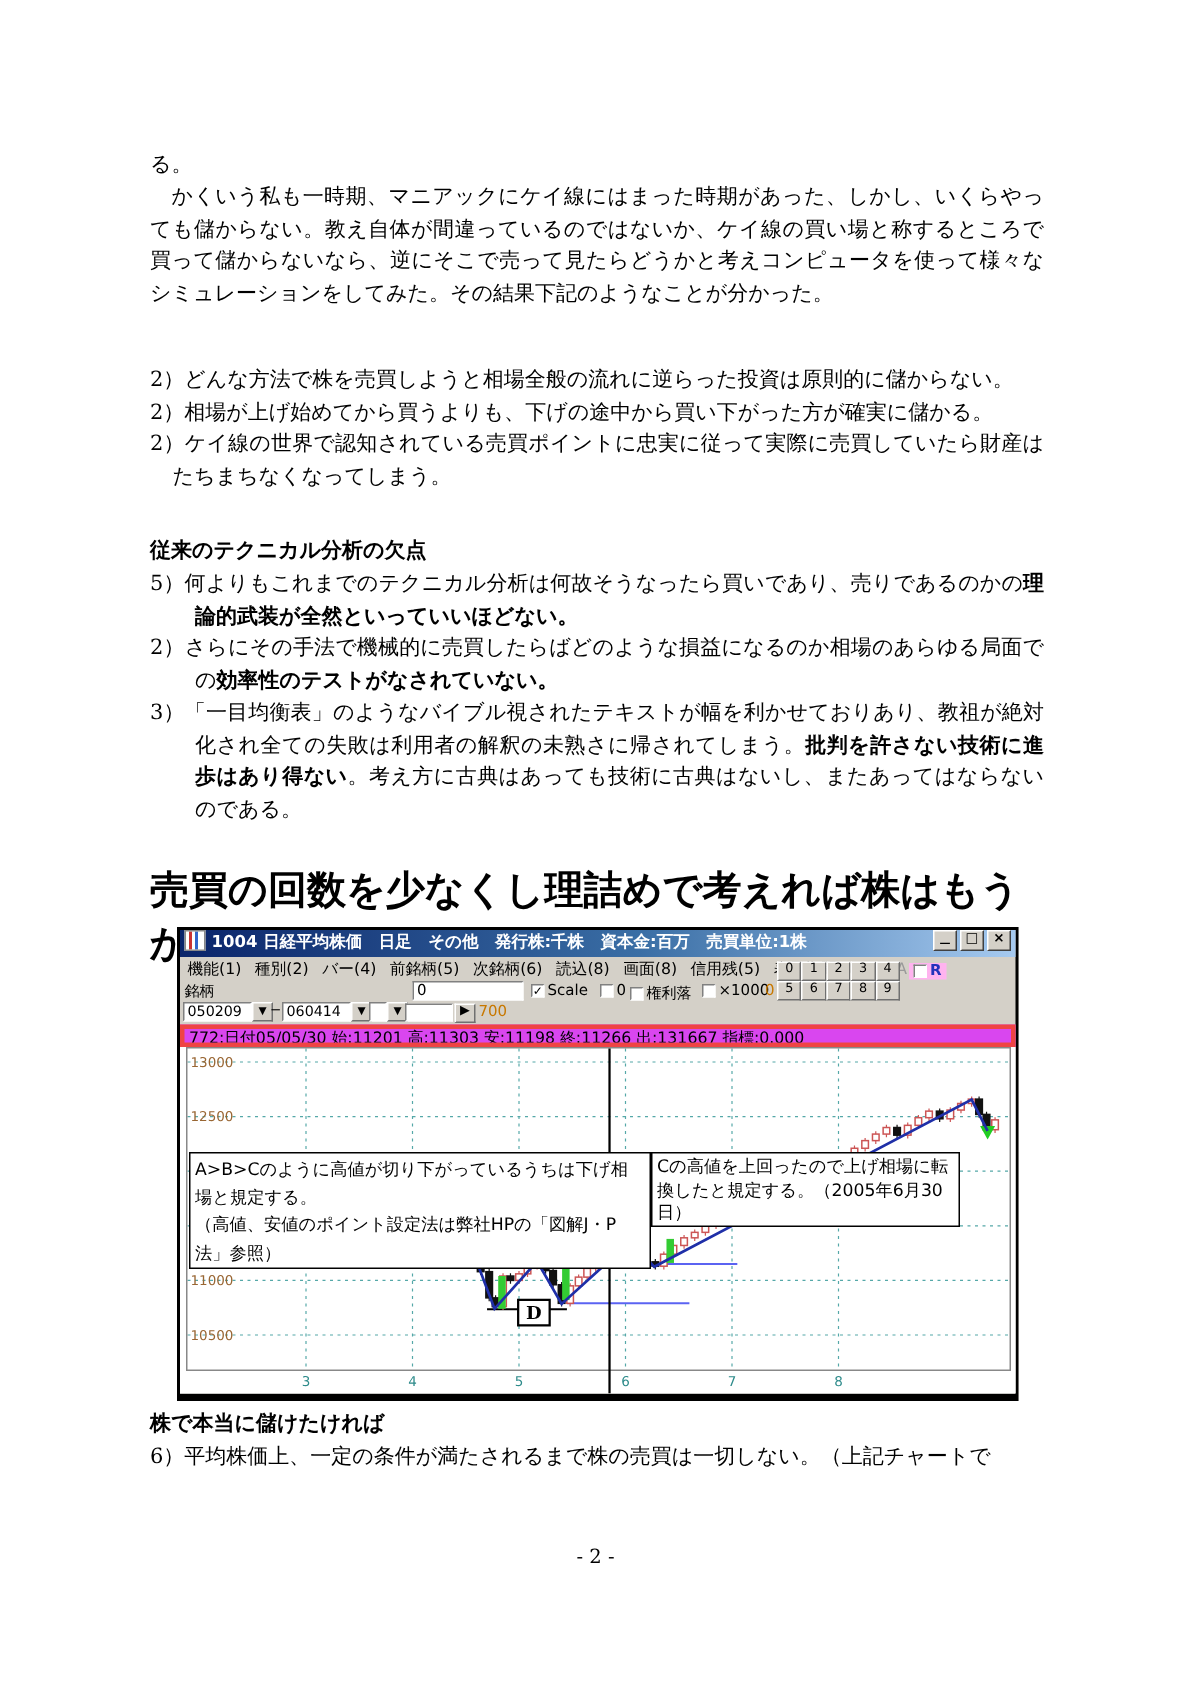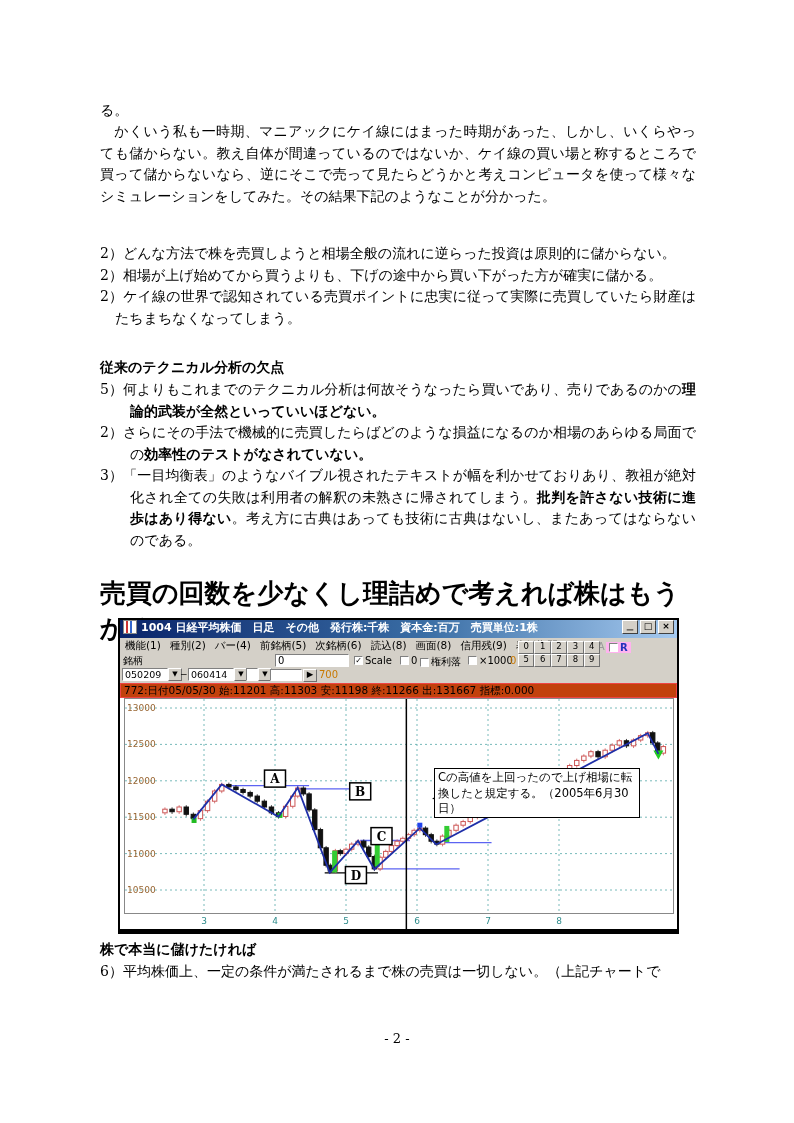--- a/index.html
+++ b/index.html
@@ -40,21 +40,21 @@
               grid-template-columns:repeat(5,1fr);}
   .dbtn{height:11px;background:#d4d0c8;border:1px solid;border-color:#fff #707070 #707070 #fff;
         font-size:8.5px;line-height:9px;text-align:center;}
   .rbox{position:absolute;left:486px;top:-11px;background:#ffb3ef;padding:0 3px;display:flex;align-items:center;gap:2px;
         font-size:10px;color:#2233bb;font-weight:bold;}
   .combo{display:inline-flex;height:13px;box-sizing:border-box;}
   .combo .val{background:#fff;border:1px solid;border-color:#808080 #fff #fff #808080;font-size:9.5px;
               padding:0 2px;line-height:11px;}
   .combo .arr{width:12px;background:#d4d0c8;border:1px solid;border-color:#fff #707070 #707070 #fff;
               font-size:7px;line-height:11px;text-align:center;}
-  .statusbar{height:15px;background:#c2410c;border:1px solid #ef4444;box-sizing:border-box;
+  .statusbar{height:15px;background:#d946ef;border:3px solid #ef4444;box-sizing:border-box;
              font-size:10.5px;line-height:13px;padding:0 3px;white-space:nowrap;overflow:hidden;}
   .overlay-title{position:absolute;left:7px;top:26px;width:144px;height:29px;background:#fff;
                  border:2px solid #000;box-sizing:border-box;font-size:16px;font-weight:bold;
                  line-height:25px;padding-left:4px;z-index:6;white-space:nowrap;}
   .chartwrap{position:absolute;left:0;top:78px;width:557px;height:231px;background:#fff;}
   .ann{position:absolute;background:#fff;border:1px solid #000;box-sizing:border-box;z-index:5;
        font-size:11.5px;padding:1px 3px;white-space:pre-line;text-align:left;}
   .ann-left{left:6px;top:70px;width:308px;height:78px;line-height:18.5px;}
   .ann-right{left:314px;top:70px;width:206px;height:50px;line-height:15.5px;}
 </style>
@@ -102,21 +102,21 @@
     </div>
 
     <div class="menubar">
       <span class="menu-item">機能(1)</span>
       <span class="menu-item">種別(2)</span>
       <span class="menu-item">バー(4)</span>
       <span class="menu-item">前銘柄(5)</span>
       <span class="menu-item">次銘柄(6)</span>
       <span class="menu-item">読込(8)</span>
       <span class="menu-item">画面(8)</span>
-      <span class="menu-item">信用残(9)</span>
+      <span class="menu-item">信用残(5)</span>
       <span class="menu-item">表示期間(0)</span>
       <span class="menu-item dna">DNA</span>
     </div>
 
     <div class="tbrow">
       <span class="abs" style="left:3px;top:1px;font-size:10px">銘柄</span>
       <span class="abs sunken" style="left:155px;top:1px;width:74px;height:13px;font-size:10px;padding-left:2px">0</span>
       <span class="abs cb" style="left:234px;top:2px">
           <span class="cbbox">✓</span>
           <span>Scale</span>
@@ -377,20 +377,22 @@
           <text x="155" y="85.116" text-anchor="middle" font-size="12" font-weight="bold" font-family="DejaVu Serif,serif" fill="#000">A</text>
           <rect x="229.70000000000002" y="84.85600000000001" width="21" height="17" fill="#fff" stroke="#000" stroke-width="1.5"></rect>
           <text x="240.20000000000002" y="97.85600000000001" text-anchor="middle" font-size="12" font-weight="bold" font-family="DejaVu Serif,serif" fill="#000">B</text>
           <rect x="251" y="129.62800000000001" width="21" height="17" fill="#fff" stroke="#000" stroke-width="1.5"></rect>
           <text x="261.5" y="142.62800000000001" text-anchor="middle" font-size="12" font-weight="bold" font-family="DejaVu Serif,serif" fill="#000">C</text>
           <rect x="225.43999999999997" y="168.57600000000002" width="21" height="17" fill="#fff" stroke="#000" stroke-width="1.5"></rect>
           <text x="235.93999999999997" y="181.57600000000002" text-anchor="middle" font-size="12" font-weight="bold" font-family="DejaVu Serif,serif" fill="#000">D</text>
           <line x1="405" y1="74" x2="324.48450094779713" y2="97.37546746676858" stroke="#000" stroke-width="3.5"></line>
           <polygon points="312,101 323.09044997347735,92.57373633300047 325.8785519221169,102.1771986005367" fill="#000"></polygon>
         </svg>
+      <div class="ann ann-left">A&gt;B&gt;Cのように高値が切り下がっているうちは下げ相場と規定する。
+（高値、安値のポイント設定法は弊社HPの「図解J・P法」参照）</div>
       <div class="ann ann-right">Cの高値を上回ったので上げ相場に転換したと規定する。（2005年6月30日）</div>
     </div>
   </div>
 
   <div class="tb sec-h" style="top:939px">株で本当に儲けたければ</div>
   <div class="tb hang30" style="top:961px">6）平均株価上、一定の条件が満たされるまで株の売買は一切しない。（上記チャートで</div>
 
   <div class="footer">- 2 -</div>
 </div>
 

